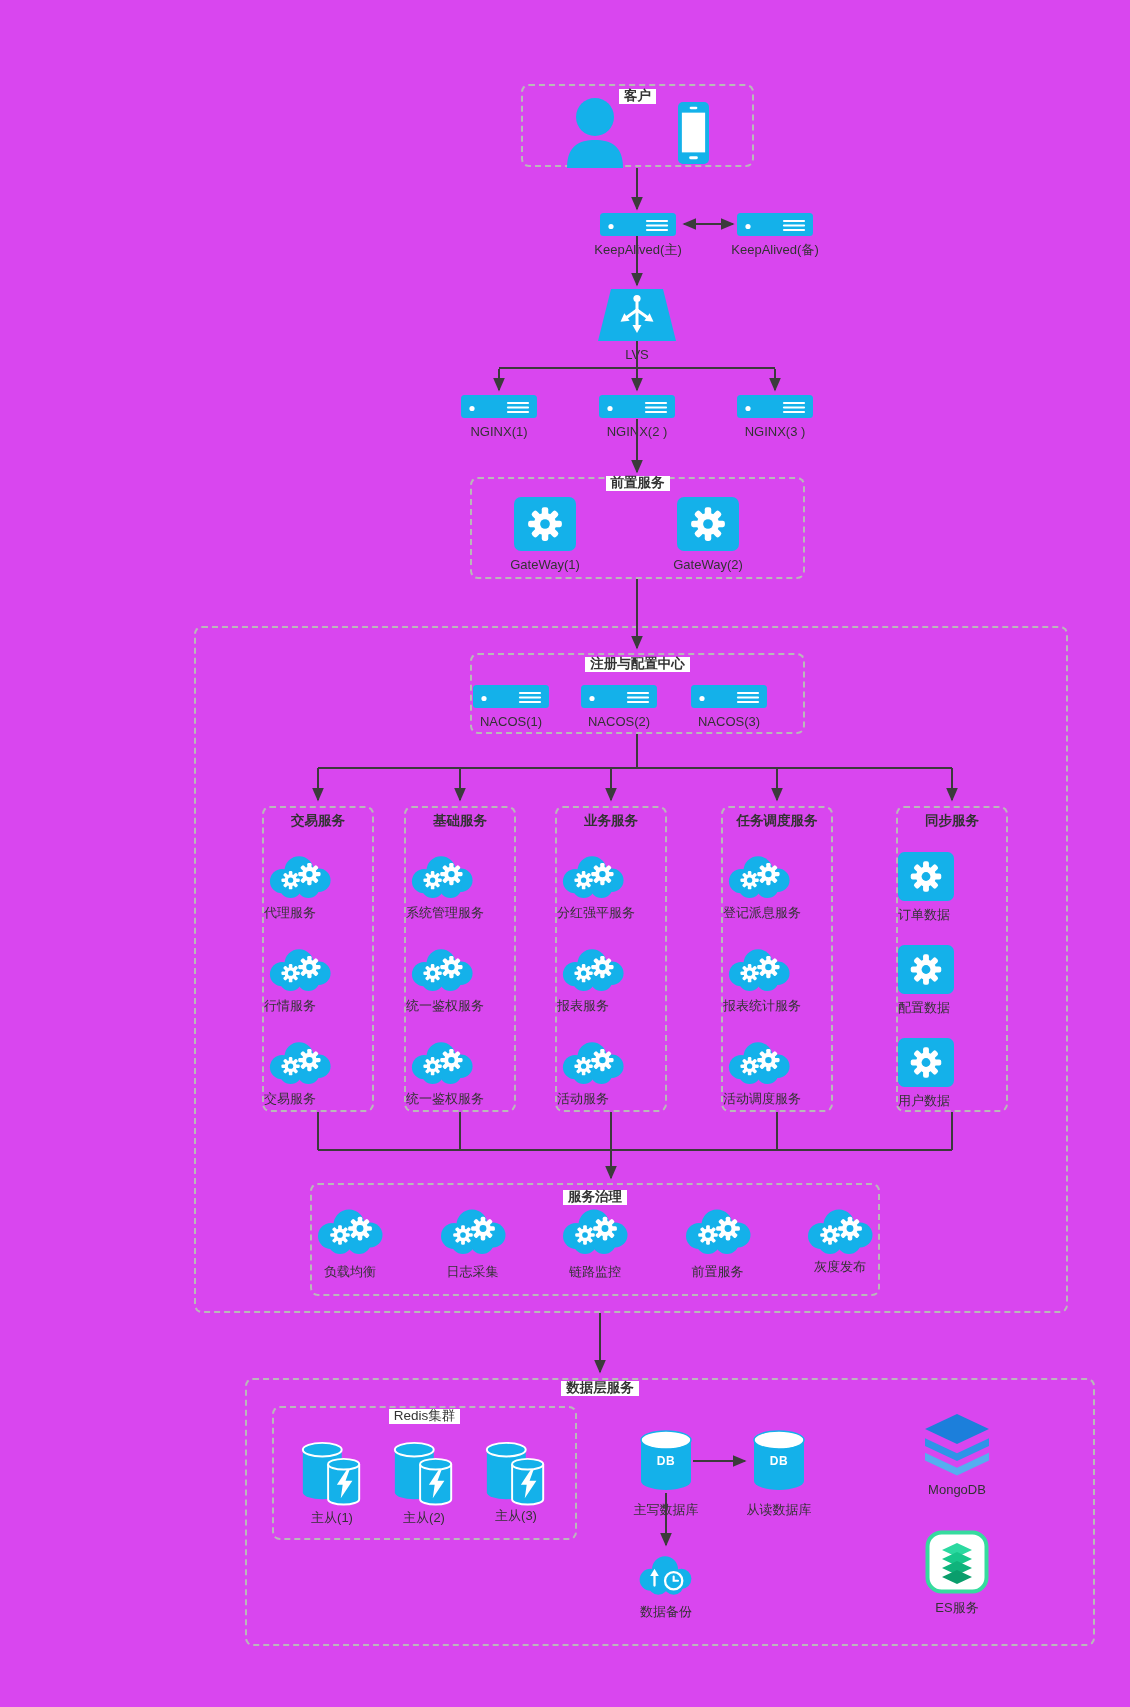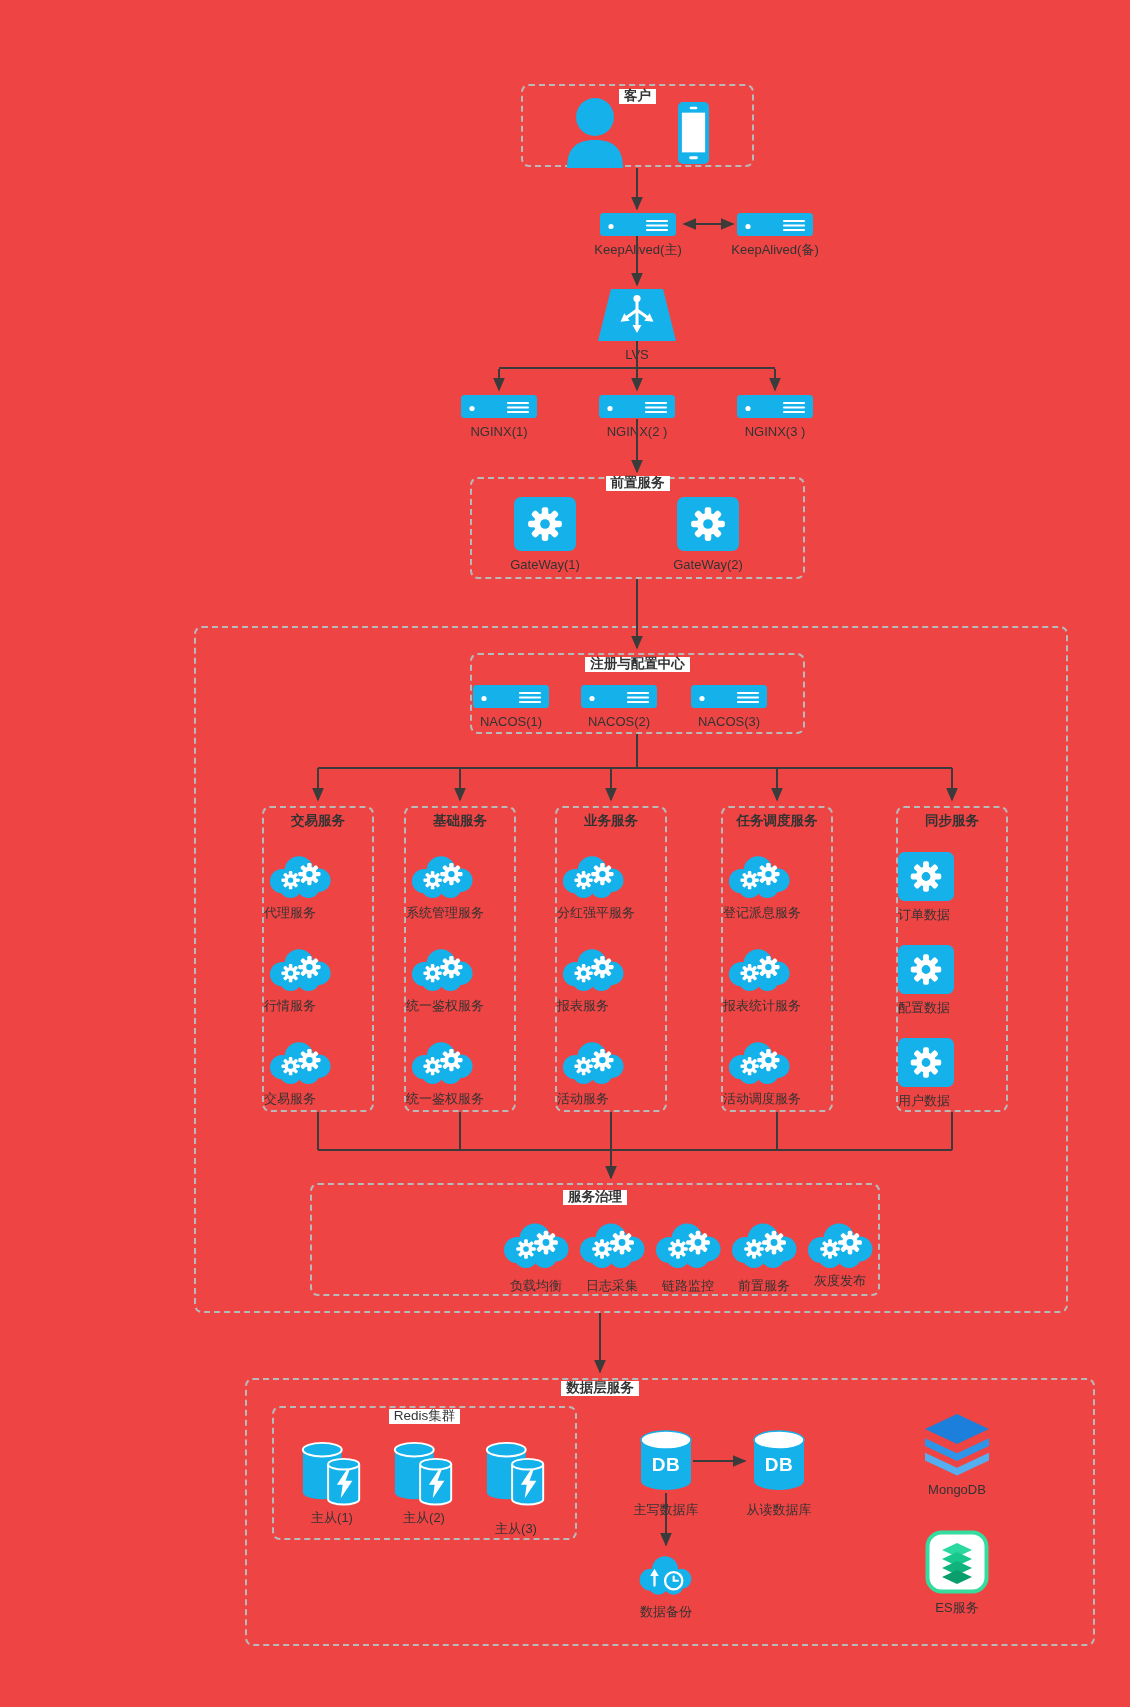--- a/index.html
+++ b/index.html
@@ -1,29 +1,29 @@
 <!DOCTYPE html>
 <html><head>
 <meta charset="utf-8">
 <style>
   html,body{margin:0;padding:0;background:#fff;}
-  .stage{position:relative;width:1130px;height:1707px;background:#ef4444;overflow:hidden;
+  .stage{position:relative;width:1130px;height:1707px;background:#d946ef;overflow:hidden;
          font-family:"Liberation Sans","DejaVu Sans",sans-serif;color:#333;}
   .box{position:absolute;border:2px dashed #b9b9b9;border-radius:8px;box-sizing:border-box;z-index:1;}
   .btitle{position:absolute;left:0;right:0;text-align:center;font-size:13.5px;font-weight:bold;color:#333;line-height:1.1;}
   .btitle span{background:#fff;padding:0 5px;display:inline-block;}
   .node{position:absolute;display:flex;flex-direction:column;align-items:center;z-index:2;}
   .lbl{font-size:13px;color:#333;margin-top:6px;text-align:center;white-space:nowrap;line-height:1.2;}
   .citem{position:absolute;left:0;right:0;display:flex;flex-direction:column;align-items:flex-start;}
   .ctitle{margin-top:4px;text-align:center;font-weight:bold;font-size:13.5px;}
   #wires{position:absolute;left:0;top:0;z-index:3;pointer-events:none;}
   .dbwrap{position:relative;}
   .dbtext{position:absolute;left:0;top:24px;width:54px;text-align:center;color:#fff;
-          font-size:19px;font-weight:bold;letter-spacing:.5px;}
-  .govrow{position:absolute;left:0;right:0;top:34px;display:flex;justify-content:flex-end;}
+          font-size:12px;font-weight:bold;letter-spacing:.5px;}
+  .govrow{position:absolute;left:0;right:0;top:20px;display:flex;justify-content:space-between;}
   .govitem{display:flex;flex-direction:column;align-items:center;}
 </style>
 </head>
 <body>
 
 <div class="stage">
 
 <svg width="0" height="0" style="position:absolute" aria-hidden="true">
   <defs>
     <g id="gearg">
@@ -407,21 +407,21 @@
 <div class="node" style="left:378px;top:1438px;width:92px">
   <svg width="64" height="68">
         <use href="#sym-redis"></use>
       </svg>
   <div class="lbl" style="margin-top:4px">主从(2)</div>
 </div>
 <div class="node" style="left:470px;top:1438px;width:92px">
   <svg width="64" height="68">
         <use href="#sym-redis"></use>
       </svg>
-  <div class="lbl" style="margin-top:15px">主从(3)</div>
+  <div class="lbl" style="margin-top:2px">主从(3)</div>
 </div>
 
 <div class="node" style="left:606px;top:1430px;width:120px">
   <div class="dbwrap">
     <svg width="54" height="62">
           <use href="#sym-db"></use>
         </svg>
     <div class="dbtext">DB</div>
   </div>
   <div class="lbl">主写数据库</div>

